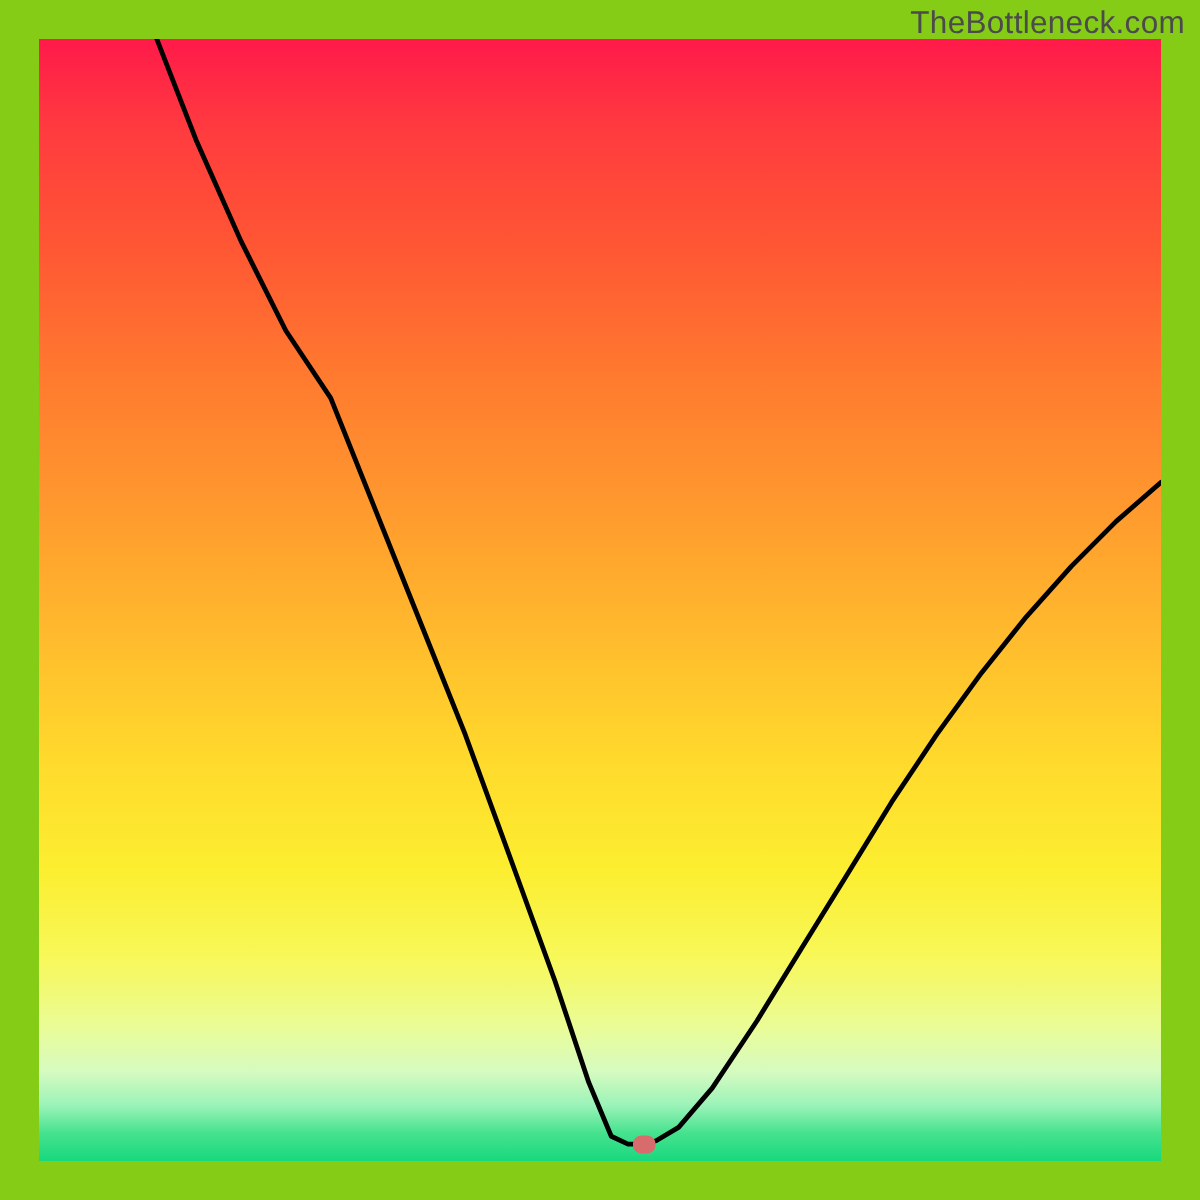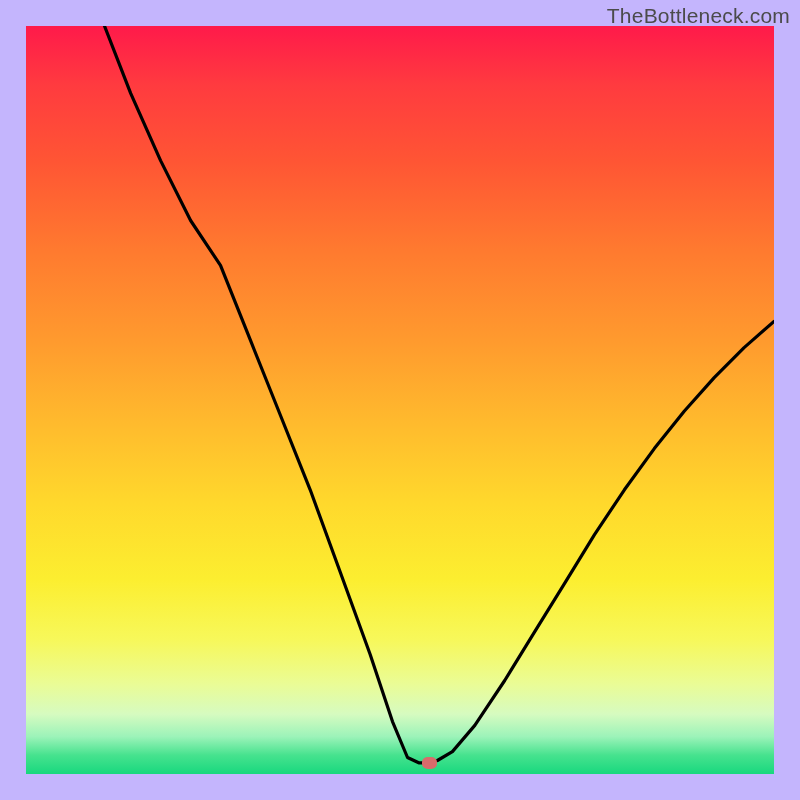--- a/index.html
+++ b/index.html
@@ -10,21 +10,21 @@
     background: #000;
     overflow: hidden;
     font-family: Arial, Helvetica, sans-serif;
   }
   .frame {
     position: absolute;
     left: 0;
     top: 0;
     width: 800px;
     height: 800px;
-    background: #c4b5fd;
+    background: #84cc16;
   }
   .plot {
     position: absolute;
     left: 26px;
     top: 26px;
     width: 748px;
     height: 748px;
     background: linear-gradient(
       to bottom,
       #ff1a4a 0%,

